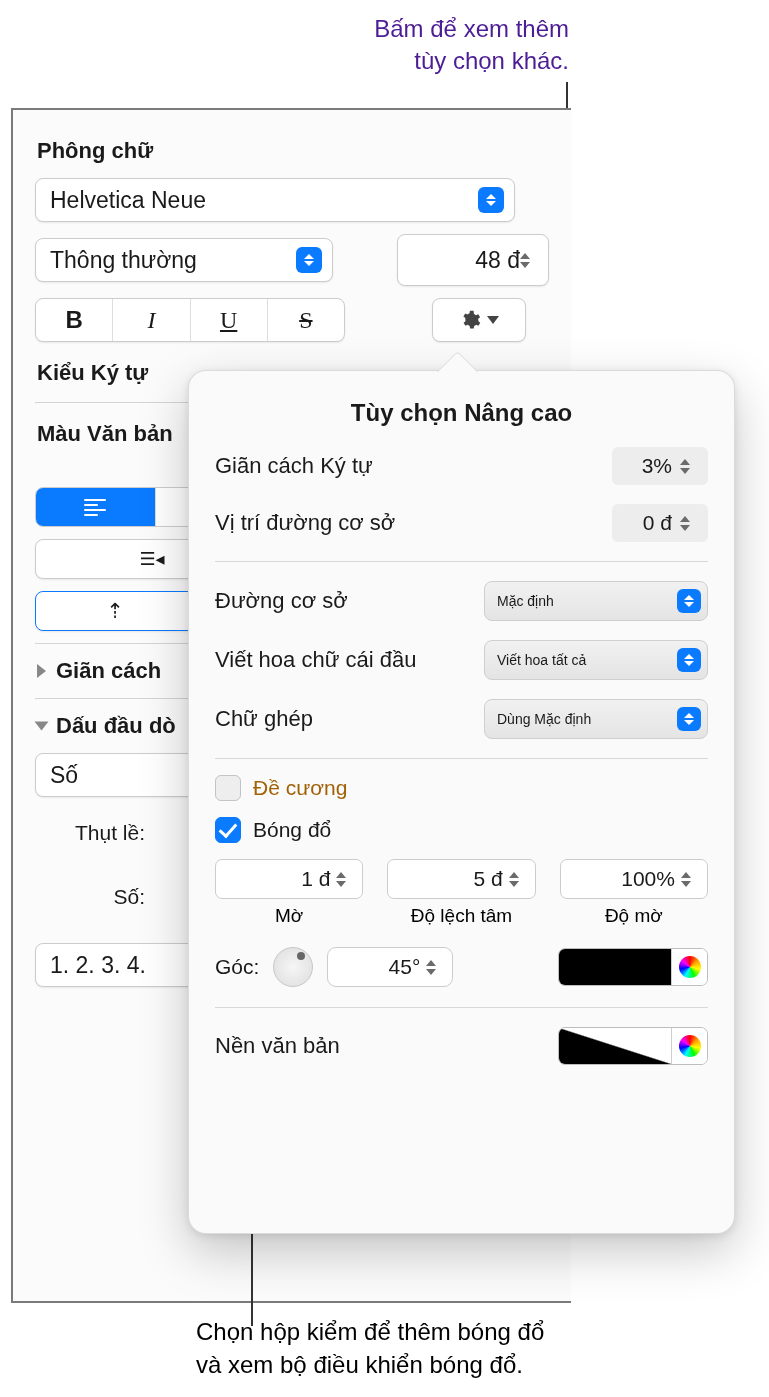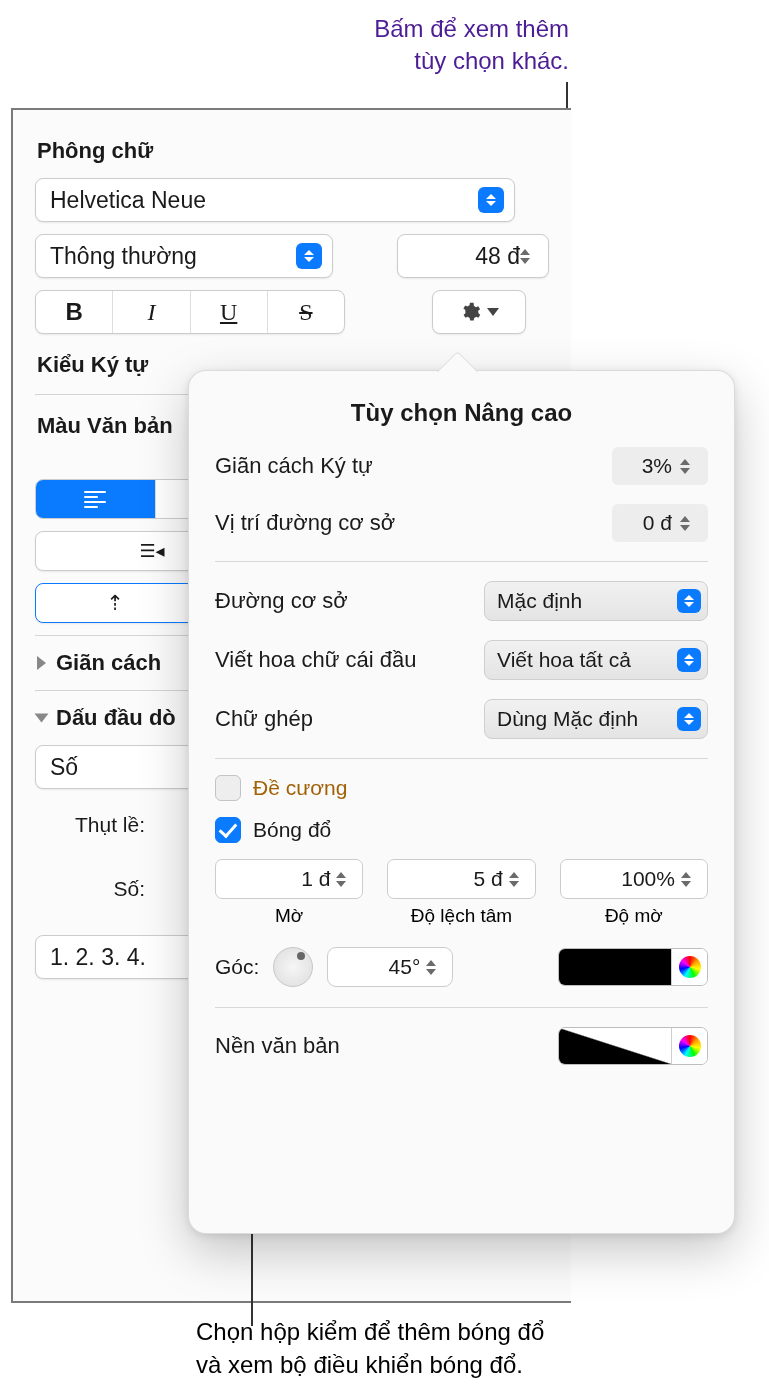--- a/index.html
+++ b/index.html
@@ -72,21 +72,21 @@
   }
   .dd-icon::before, .dd-icon::after {
     content:""; width:0; height:0; border-left:5px solid transparent; border-right:5px solid transparent;
   }
   .dd-icon::before { border-bottom:5px solid #fff; }
   .dd-icon::after  { border-top:5px solid #fff; }
   .row { display:flex; gap:12px; align-items:center; margin-bottom:12px; }
   .size-field {
     display:flex; align-items:center;
     background:#fff; border:1px solid #ccc; border-radius:8px;
-    height:44px; width:158px; padding:0 8px 0 14px; font-size:23px;
+    height:52px; width:158px; padding:0 8px 0 14px; font-size:23px;
     box-shadow: 0 1px 2px rgba(0,0,0,.08); justify-content:space-between;
   }
   .stepper {
     width:20px; height:30px; display:flex; flex-direction:column; justify-content:center; gap:3px;
   }
   .stepper::before, .stepper::after {
     content:""; width:0; height:0; border-left:5px solid transparent; border-right:5px solid transparent;
   }
   .stepper::before { border-bottom:6px solid #6b6b6b; }
   .stepper::after  { border-top:6px solid #6b6b6b; }
@@ -135,21 +135,21 @@
     width:28px;height:28px;background:#fafafa;border-left:1px solid rgba(0,0,0,.12);border-top:1px solid rgba(0,0,0,.12);
     transform:rotate(45deg); border-top-left-radius:4px;
   }
   .pop-title{text-align:center;font-weight:700;font-size:24px;margin:6px 0 20px;}
   .prow{display:flex;align-items:center;justify-content:space-between;margin:19px 0;}
   .plabel{font-size:22px;}
   .pval{display:flex;align-items:center;background:#ededed;border-radius:6px;padding:4px 8px 4px 14px;gap:8px;font-size:21px;min-width:96px;justify-content:flex-end;}
   .psel{
     display:flex;align-items:center;justify-content:space-between;
     background:linear-gradient(#f1f1f1,#e4e4e4);border:1px solid #cfcfcf;border-radius:8px;
-    padding:5px 6px 5px 12px;font-size:21px;min-width:224px;height:40px;
+    padding:5px 6px 5px 12px;font-size:14px;min-width:224px;height:40px;
   }
   .psel .dd-icon{width:24px;height:24px;}
   .phr{border:none;border-top:1px solid #d8d8d8;margin:18px 0 6px;}
   .chk{display:flex;align-items:center;gap:12px;margin:16px 0;}
   .chkbox{width:26px;height:26px;border-radius:6px;border:1px solid #c4c4c4;background:#eee;}
   .chkbox.on{background:#0a7aff;border-color:#0a7aff;position:relative;}
   .chkbox.on::after{content:"";position:absolute;left:7px;top:2px;width:7px;height:14px;border:solid #fff;border-width:0 3px 3px 0;transform:rotate(42deg);}
   .chk.disabled{color:#a16207;}
   .shadow-row{display:flex;gap:24px;margin:12px 0 4px;}
   .sgroup{display:flex;flex-direction:column;align-items:center;flex:1;}

